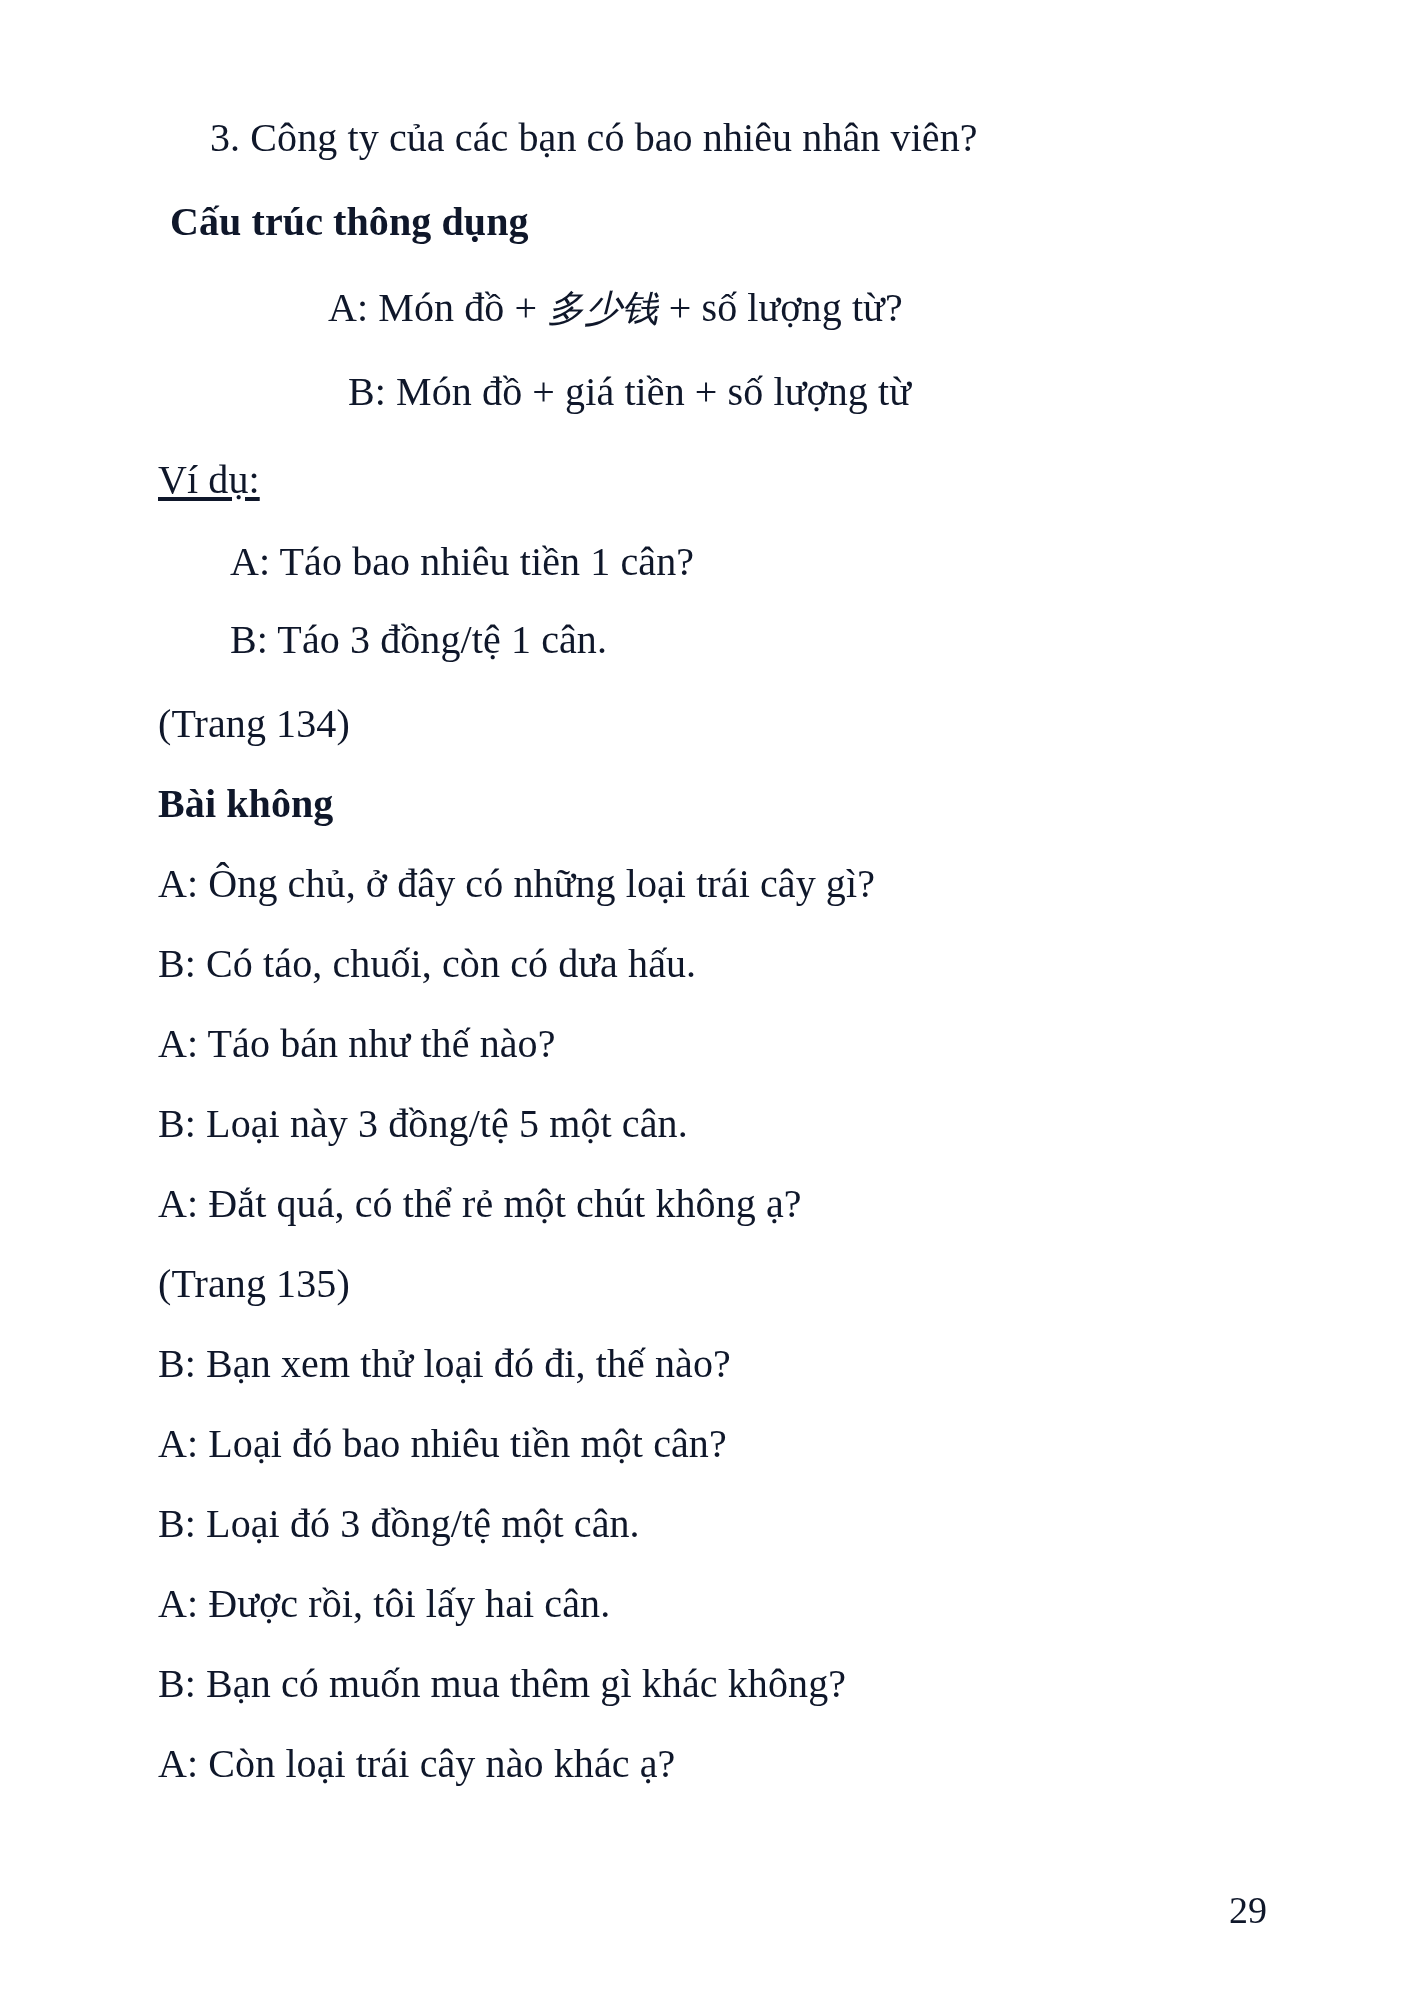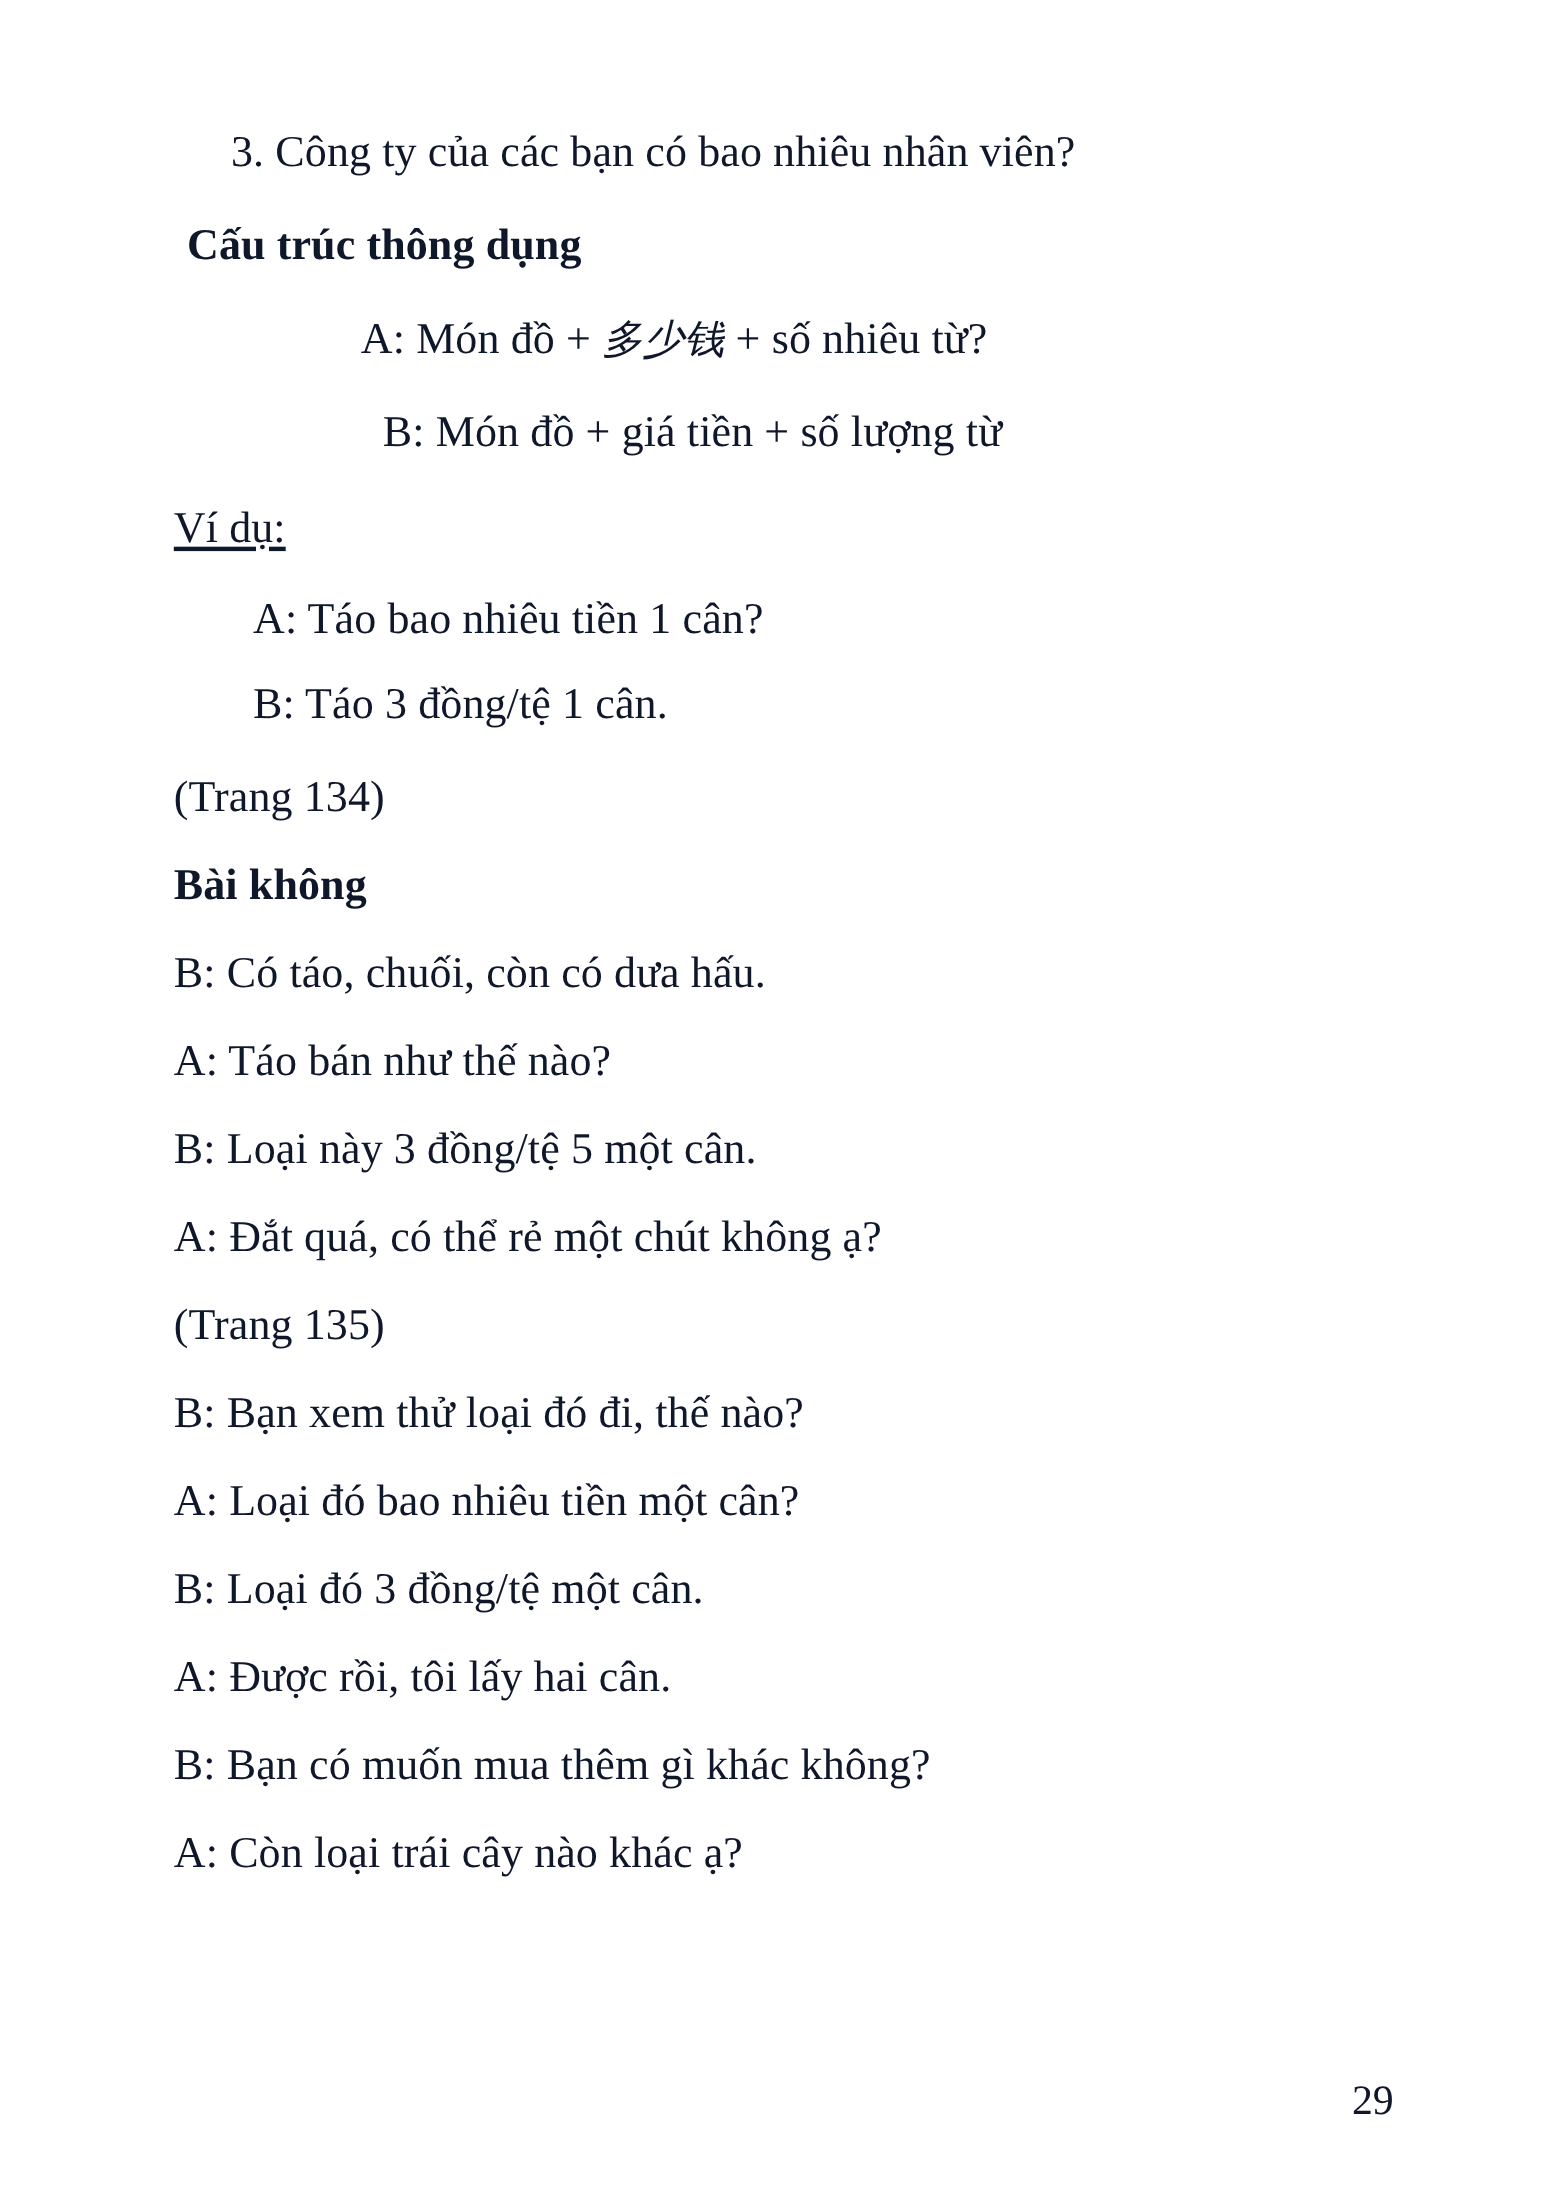--- a/index.html
+++ b/index.html
@@ -62,33 +62,34 @@
 </head>
 <body>
 
 <div class="page">
   <div class="content">
 
     <div class="line blk-q3">3. Công ty của các bạn có bao nhiêu nhân viên?</div>
 
     <div class="line blk-heading">Cấu trúc thông dụng</div>
 
-    <div class="line blk-struct-a"><span>A: Món đồ + </span><span class="cjk">多少钱</span><span> + số nhiêu từ?</span></div>
+    <div class="line blk-struct-a"><span>A: Món đồ + </span><span class="cjk">多少钱</span><span> + số lượng từ?</span></div>
 
     <div class="line blk-struct-b">B: Món đồ + giá tiền + số lượng từ</div>
 
     <div class="line blk-vidu"><span class="underline">Ví dụ:</span></div>
 
     <div class="line blk-ex-a">A: Táo bao nhiêu tiền 1 cân?</div>
     <div class="line blk-ex-b">B: Táo 3 đồng/tệ 1 cân.</div>
 
     <div class="line blk-trang">(Trang 134)</div>
 
     <div class="line blk-baikhoa">Bài không</div>
 
+    <div class="line blk-dlg">A: Ông chủ, ở đây có những loại trái cây gì?</div>
     <div class="line blk-dlg">B: Có táo, chuối, còn có dưa hấu.</div>
     <div class="line blk-dlg">A: Táo bán như thế nào?</div>
     <div class="line blk-dlg">B: Loại này 3 đồng/tệ 5 một cân.</div>
     <div class="line blk-dlg">A: Đắt quá, có thể rẻ một chút không ạ?</div>
 
     <div class="line blk-trang2">(Trang 135)</div>
 
     <div class="line blk-dlg">B: Bạn xem thử loại đó đi, thế nào?</div>
     <div class="line blk-dlg">A: Loại đó bao nhiêu tiền một cân?</div>
     <div class="line blk-dlg">B: Loại đó 3 đồng/tệ một cân.</div>

